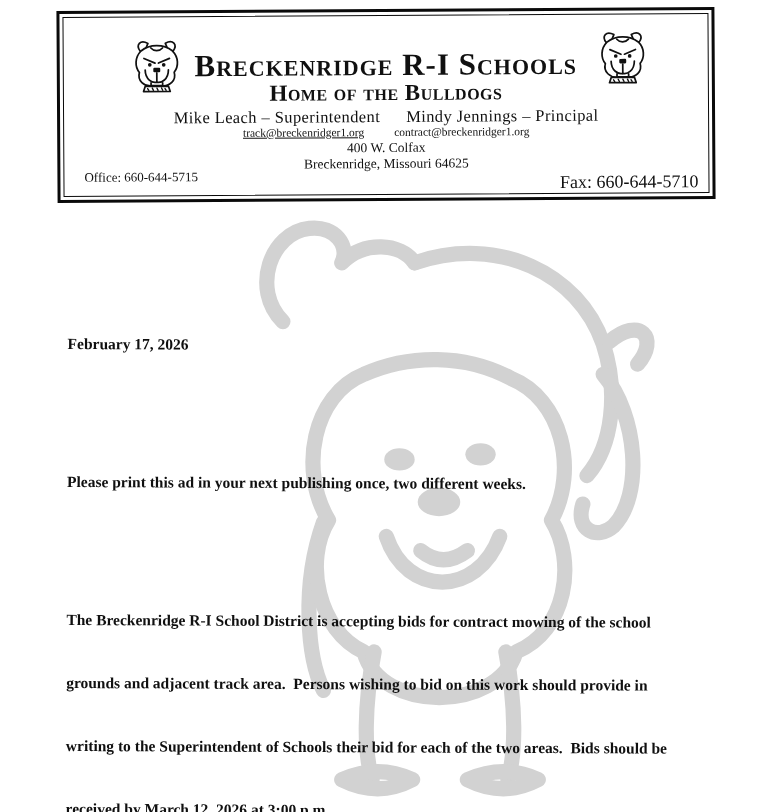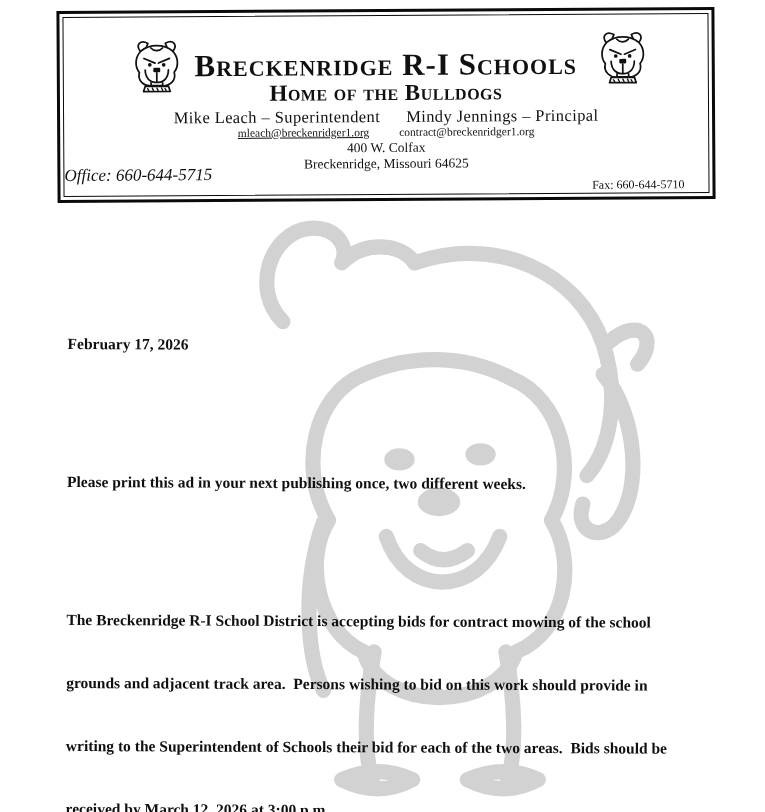--- a/index.html
+++ b/index.html
@@ -56,22 +56,22 @@
     letter-spacing:0.4px;
     display:flex;justify-content:center;gap:26px;
   }
   .emails-row{
     margin-top:0px;
     font-size:11.5px;line-height:13px;
     display:flex;justify-content:center;gap:30px;
   }
   .email-underline{text-decoration:underline;}
   .addr{font-size:13.5px;line-height:15px;margin-top:1px;}
-  .office{position:absolute;left:0;bottom:10px;font-size:17px;font-style:italic;}
-  .fax{position:absolute;right:24px;bottom:0px;font-size:12px;}
+  .office{position:absolute;left:20px;bottom:10px;font-size:13px;}
+  .fax{position:absolute;right:10px;bottom:0px;font-size:18px;}
 
   
   .letter{
     position:absolute;left:68px;top:262px;width:648px;
     font-weight:bold;
     font-size:15.5px;line-height:21px;
     transform:rotate(0.25deg);
     transform-origin:left top;
     white-space:pre-wrap;
   }
@@ -159,21 +159,21 @@
 
       <div class="school-name">Breckenridge R-I Schools</div>
       <div class="tagline">Home of the Bulldogs</div>
 
       <div class="names-row">
         <span>Mike Leach – Superintendent</span>
         <span>Mindy Jennings – Principal</span>
       </div>
 
       <div class="emails-row">
-        <span class="email-underline">mleach@breckenridger1.org</span>
+        <span class="email-underline">track@breckenridger1.org</span>
         <span>contract@breckenridger1.org</span>
       </div>
 
       <div class="addr">400 W. Colfax</div>
       <div class="addr">Breckenridge, Missouri 64625</div>
 
       <div class="office">Office: 660-644-5715</div>
       <div class="fax">Fax: 660-644-5710</div>
     </div>
   </div>

